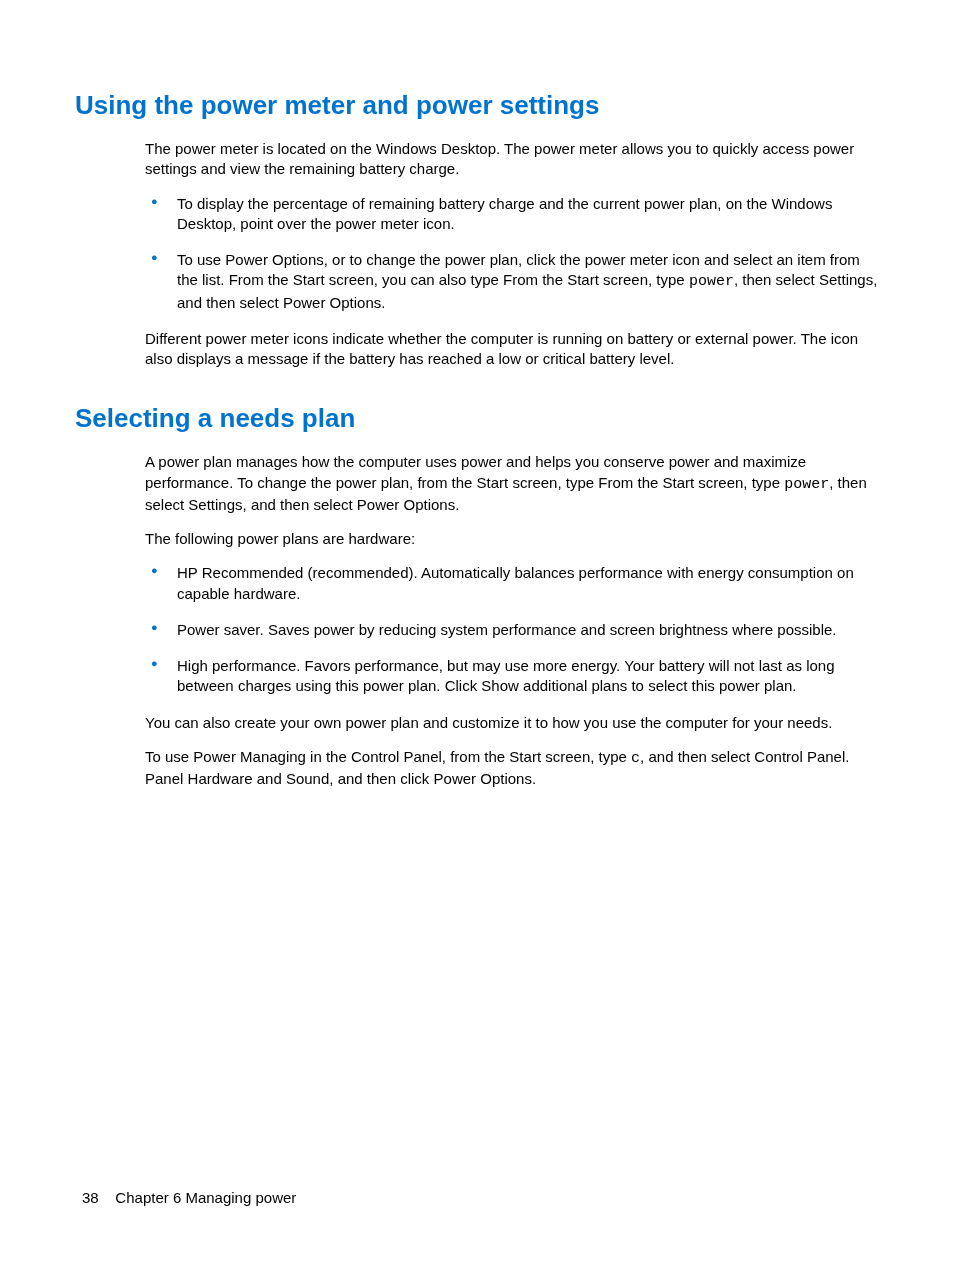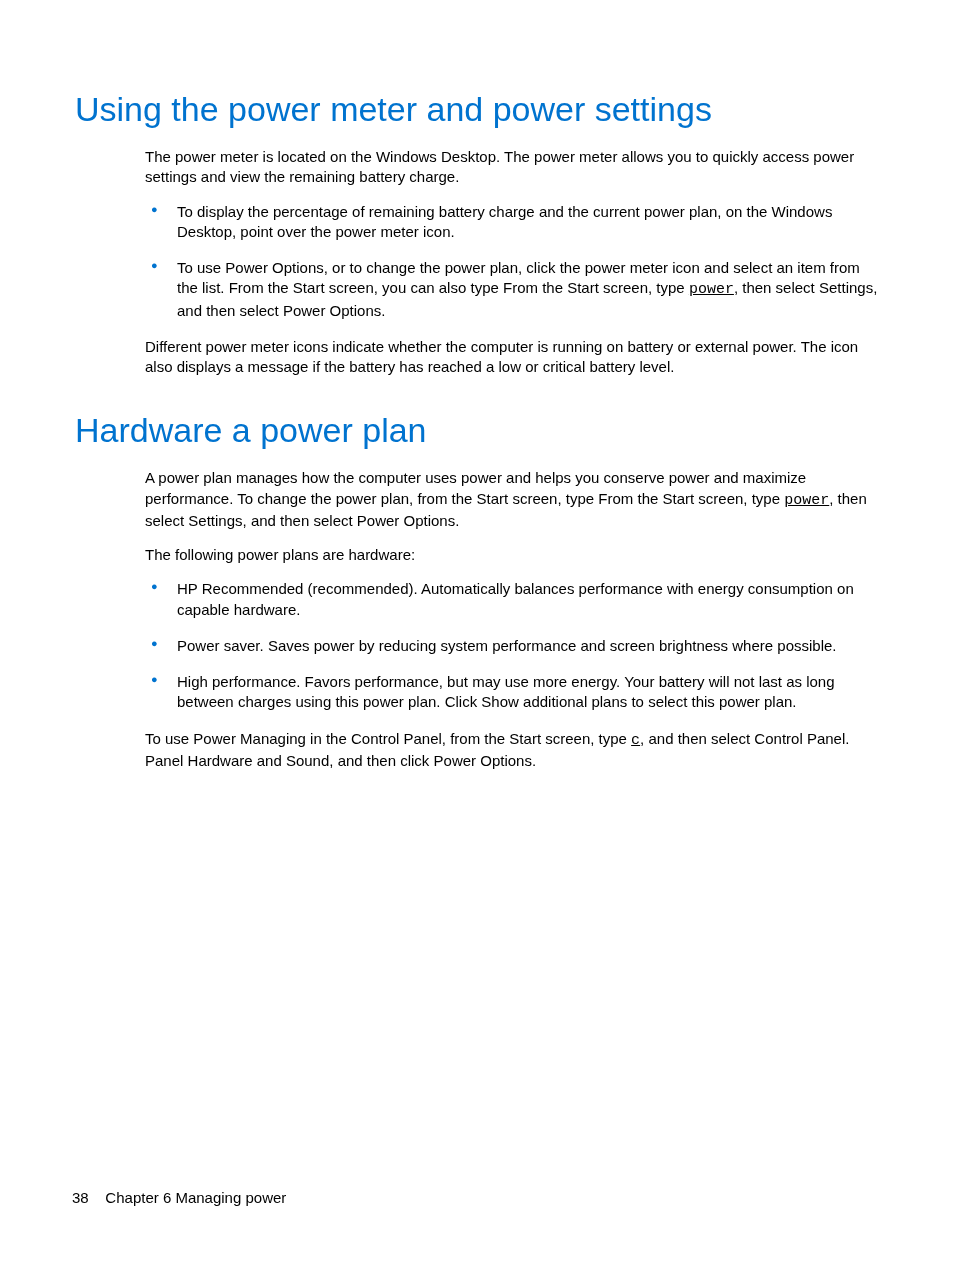--- a/index.html
+++ b/index.html
@@ -12,22 +12,22 @@
     color: #000;
     position: relative;
   }
   .page {
     padding: 90px 75px 0 75px;
     box-sizing: border-box;
     width: 954px;
   }
   h2.section {
     color: #0073cf;
-    font-size: 34px;
-    font-weight: normal;
+    font-size: 26px;
+    font-weight: bold;
     margin: 0 0 18px 0;
   }
   .indent {
     margin-left: 70px;
     margin-right: 0;
   }
   p {
     font-size: 15px;
     line-height: 1.35;
     margin: 0 0 14px 0;
@@ -49,27 +49,26 @@
     color: #0073cf;
     position: absolute;
     left: 6px;
     top: 2px;
     font-size: 11px;
     line-height: 1;
   }
   .mono {
     font-family: "Courier New", Courier, monospace;
     font-size: 15px;
-    text-decoration: underline;
   }
   .bold { font-weight: normal; }
   .section-block { margin-bottom: 34px; }
   .footer {
     position: absolute;
-    left: 72px;
+    left: 82px;
     bottom: 64px;
     font-size: 15px;
   }
 </style>
 </head>
 <body>
 
 <div class="page">
 
   <div class="section-block">
@@ -80,37 +79,38 @@
         <li>To display the percentage of remaining battery charge and the current power plan, on the Windows Desktop, point over the power meter icon.</li>
         <li>
           <span>To use Power Options, or to change the power plan, click the power meter icon and select an item from the list. From the Start screen, you can also type From the Start screen, type </span><span class="mono">power</span><span>, then select </span><span class="bold">Settings</span><span>, and then select </span><span class="bold">Power Options</span><span>.</span>
         </li>
       </ul>
       <p>Different power meter icons indicate whether the computer is running on battery or external power. The icon also displays a message if the battery has reached a low or critical battery level.</p>
     </div>
   </div>
 
   <div class="section-block">
-    <h2 class="section">Hardware a power plan</h2>
+    <h2 class="section">Selecting a needs plan</h2>
     <div class="indent">
       <p>
         <span>A power plan manages how the computer uses power and helps you conserve power and maximize performance. To change the power plan, from the Start screen, type From the Start screen, type </span><span class="mono">power</span><span>, then select </span><span class="bold">Settings</span><span>, and then select </span><span class="bold">Power Options</span><span>.</span>
       </p>
       <p>The following power plans are hardware:</p>
       <ul class="bullets">
         <li>
           <span class="bold">HP Recommended (recommended)</span><span>. Automatically balances performance with energy consumption on capable hardware.</span>
         </li>
         <li>
           <span class="bold">Power saver</span><span>. Saves power by reducing system performance and screen brightness where possible.</span>
         </li>
         <li>
           <span class="bold">High performance</span><span>. Favors performance, but may use more energy. Your battery will not last as long between charges using this power plan. Click </span><span class="bold">Show additional plans</span><span> to select this power plan.</span>
         </li>
       </ul>
+      <p>You can also create your own power plan and customize it to how you use the computer for your needs.</p>
       <p>
         <span>To use Power Managing in the Control Panel, from the Start screen, type </span><span class="mono">c</span><span>, and then select </span><span class="bold">Control Panel</span><span>. Panel </span><span class="bold">Hardware and Sound</span><span>, and then click </span><span class="bold">Power Options</span><span>.</span>
       </p>
     </div>
   </div>
 
 </div>
 
 <div class="footer">
   <span>38</span>&nbsp;&nbsp;&nbsp;&nbsp;<span>Chapter 6   Managing power</span>

